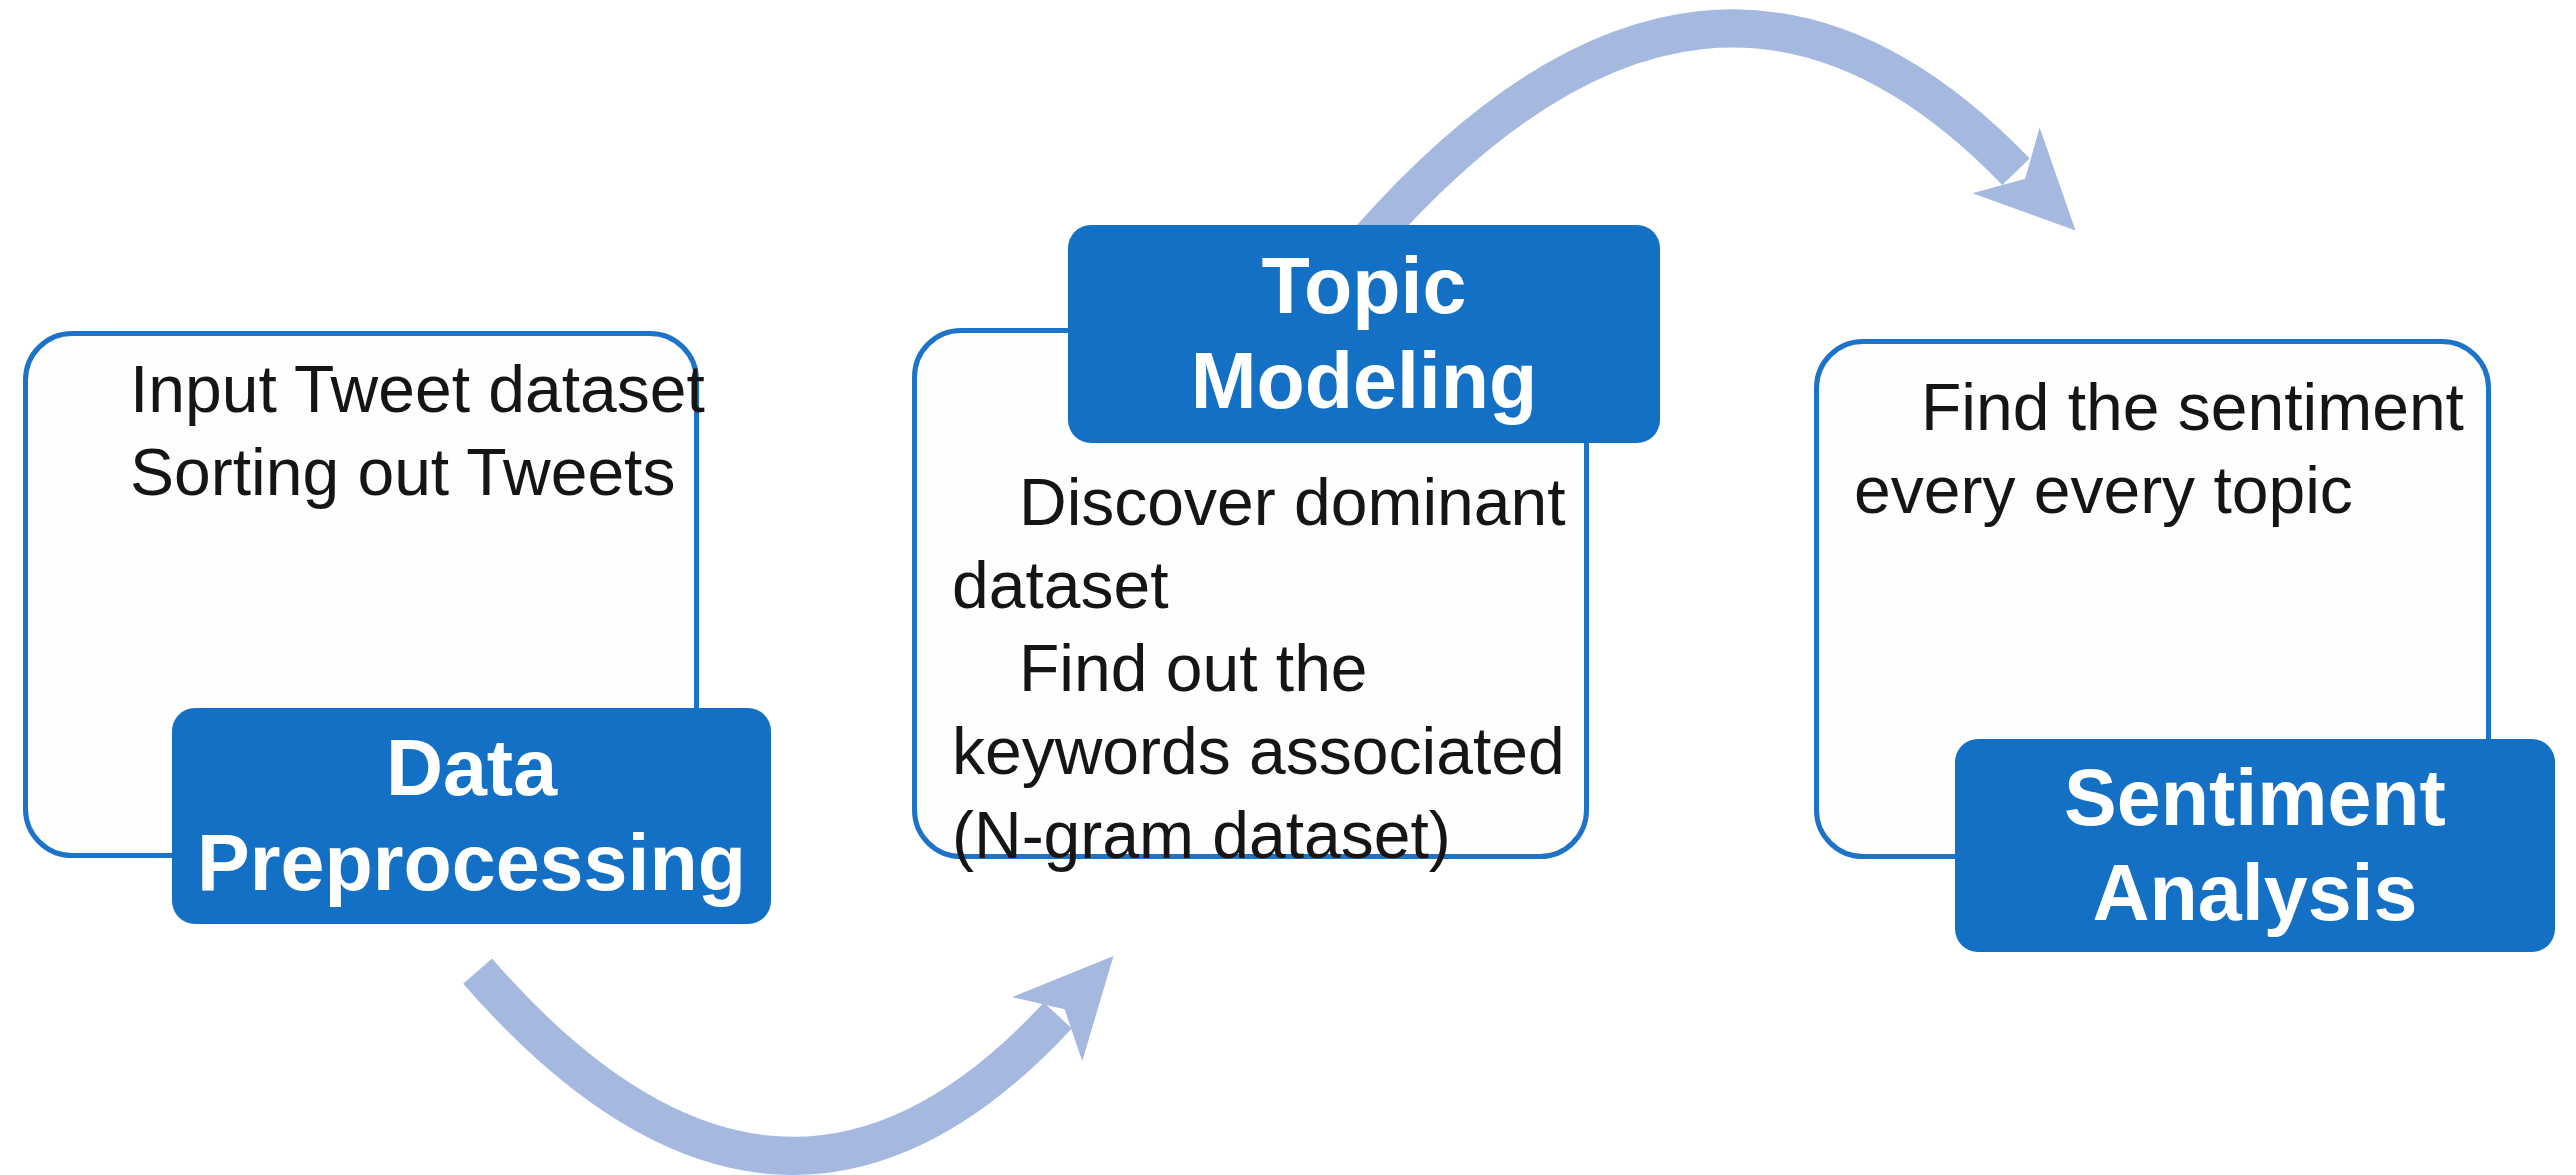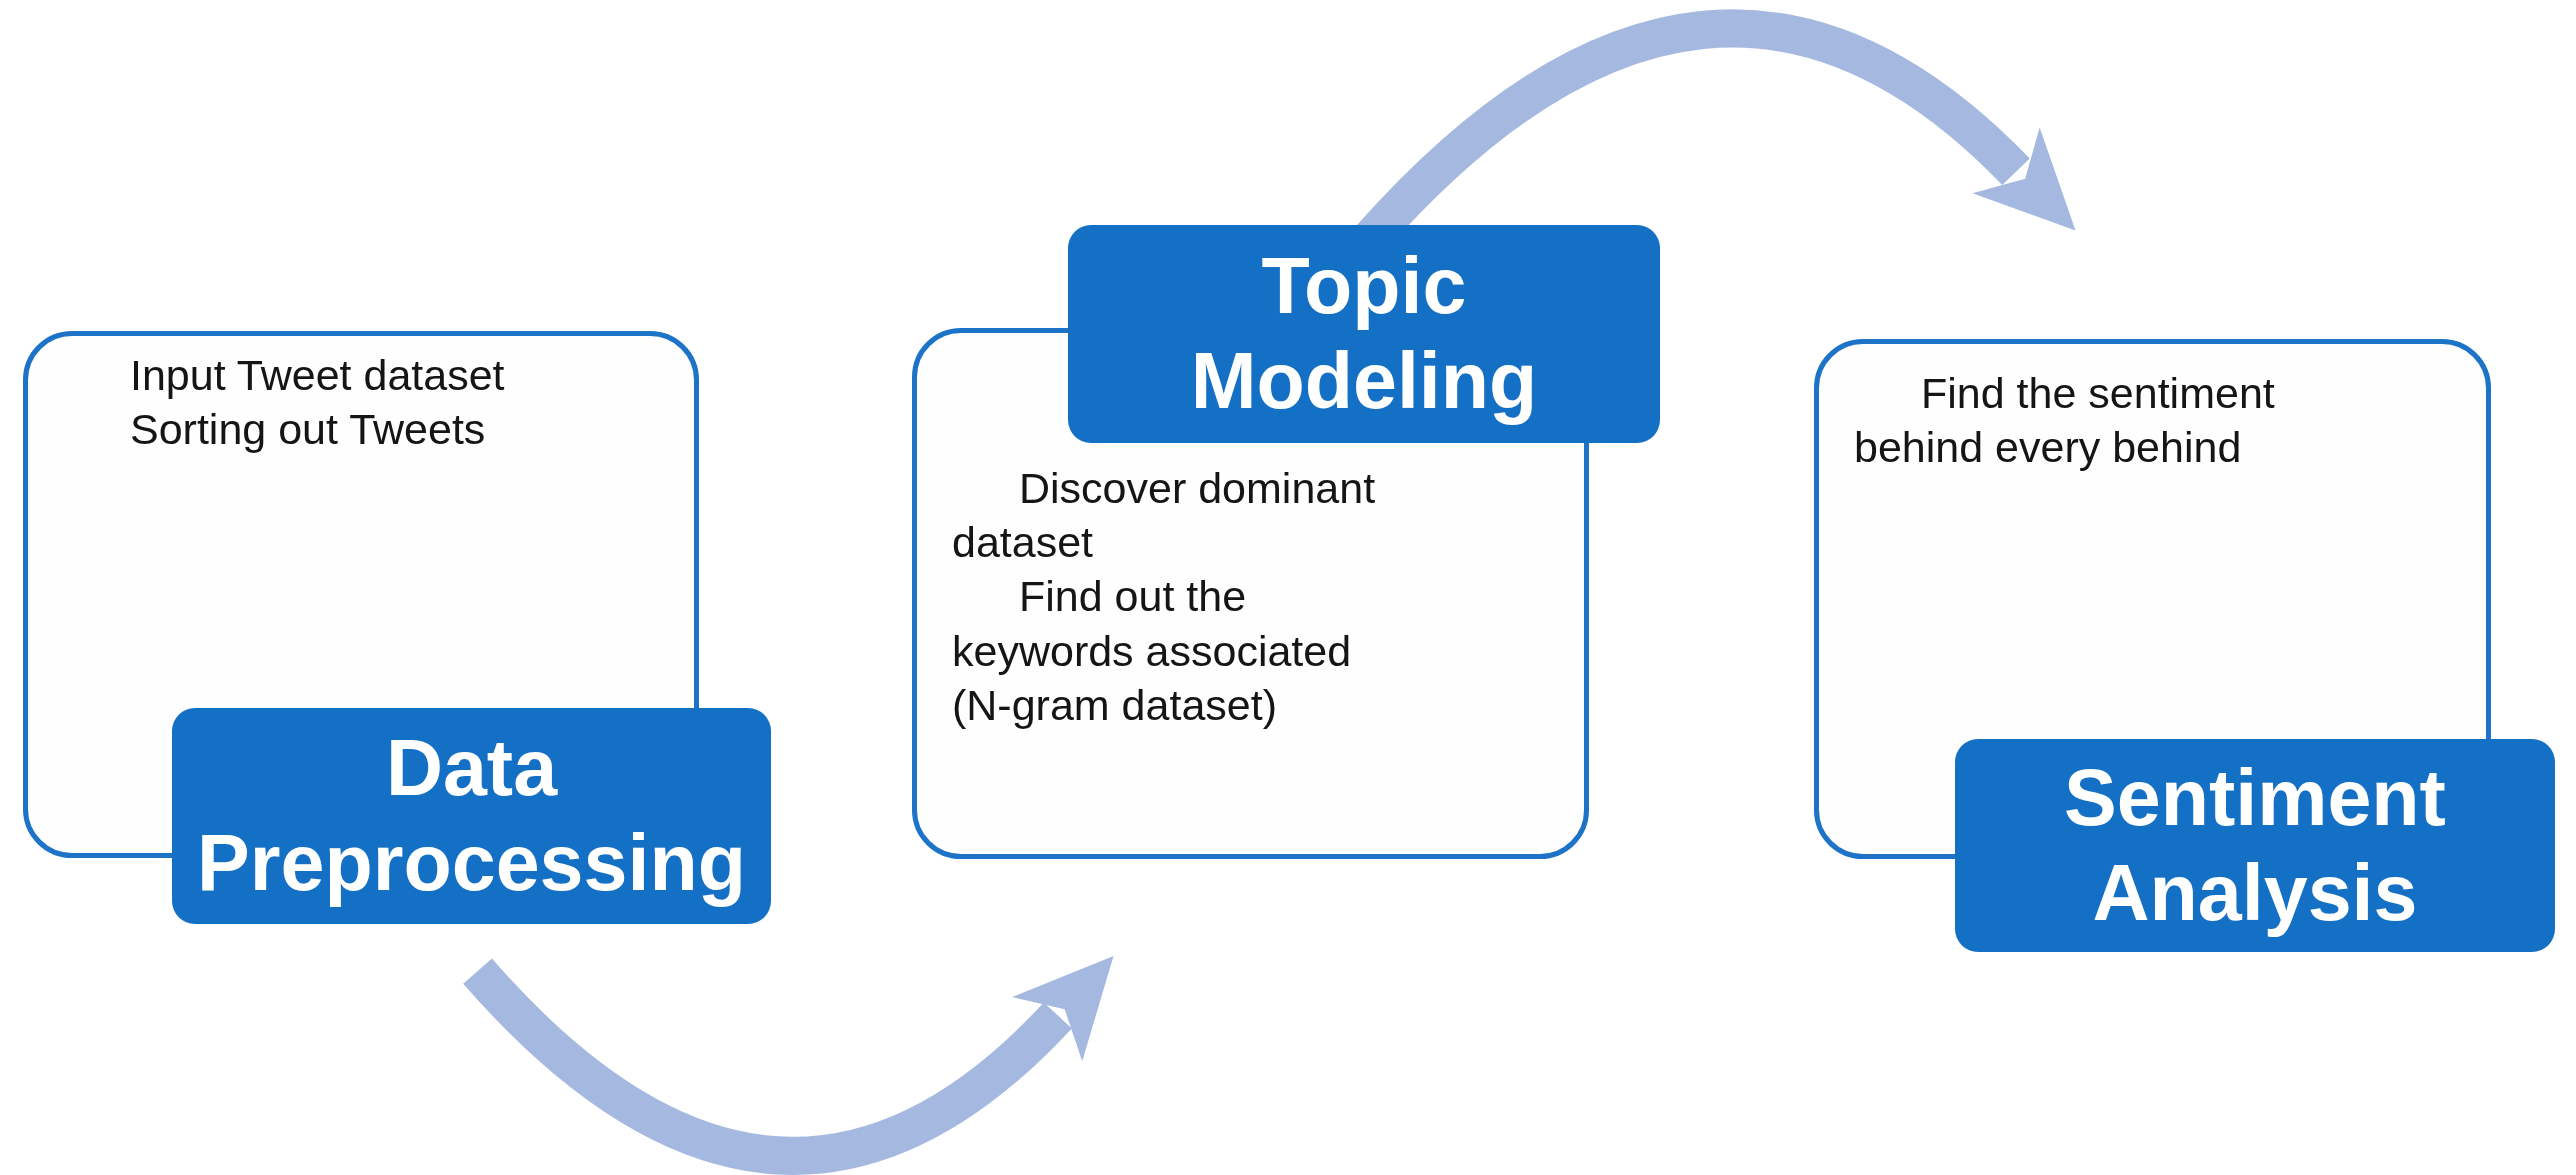--- a/index.html
+++ b/index.html
@@ -21,21 +21,21 @@
   }
   .arrows-layer{position:absolute;left:0;top:0;width:2576px;height:1175px;z-index:1;}
   .arrow-curve{fill:none;stroke:var(--arrow);stroke-width:50;}
   .arrow-head{fill:var(--arrow);stroke:none;}
   .panel{
     position:absolute;z-index:2;box-sizing:border-box;
     background:var(--panel-fill);
     border:5.3px solid var(--panel-border);
     border-radius:49px;
     color:var(--body-text);
-    font-size:43px;line-height:1.26;
+    font-size:66px;line-height:1.26;
     padding:12.2px 23px 0 35px;
   }
   .panel-1{left:23px;top:331px;width:676px;height:527px;}
   .panel-2{left:912px;top:328px;width:677px;height:531px;padding-top:128px;}
   .panel-3{left:1814px;top:339px;width:677px;height:520px;padding-top:22px;}
   .para{margin:0;}
   .line{display:block;white-space:nowrap;}
   .line.indent{padding-left:67px;}
   .badge{
     position:absolute;z-index:3;box-sizing:border-box;
@@ -82,21 +82,21 @@
     <p class="para">
       <span class="line indent">Find out the</span>
       <span class="line">keywords associated</span>
       <span class="line">(N-gram dataset)</span>
     </p>
   </section>
 
   <section class="panel panel-3">
     <p class="para">
       <span class="line indent">Find the sentiment</span>
-      <span class="line">behind every behind</span>
+      <span class="line">every every topic</span>
     </p>
   </section>
 
   <div class="badge badge-1">
     <span class="badge-line">Data</span>
     <span class="badge-line">Preprocessing</span>
   </div>
 
   <div class="badge badge-2">
     <span class="badge-line">Topic</span>

